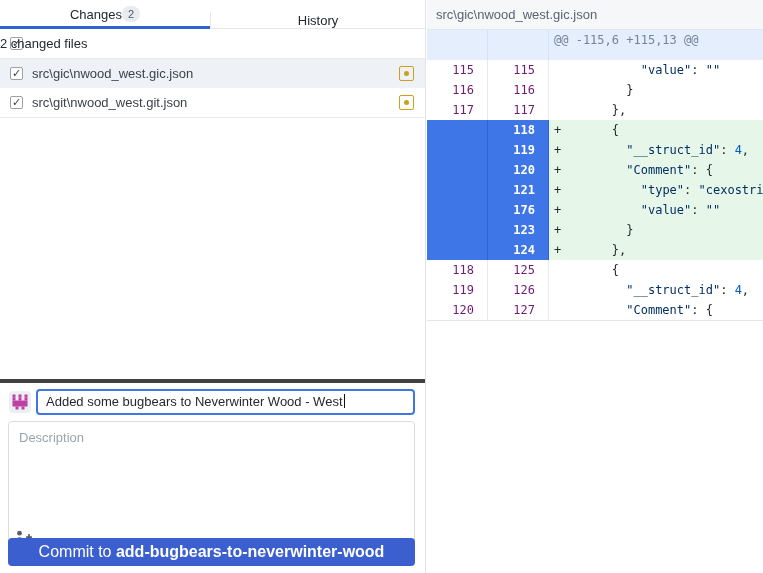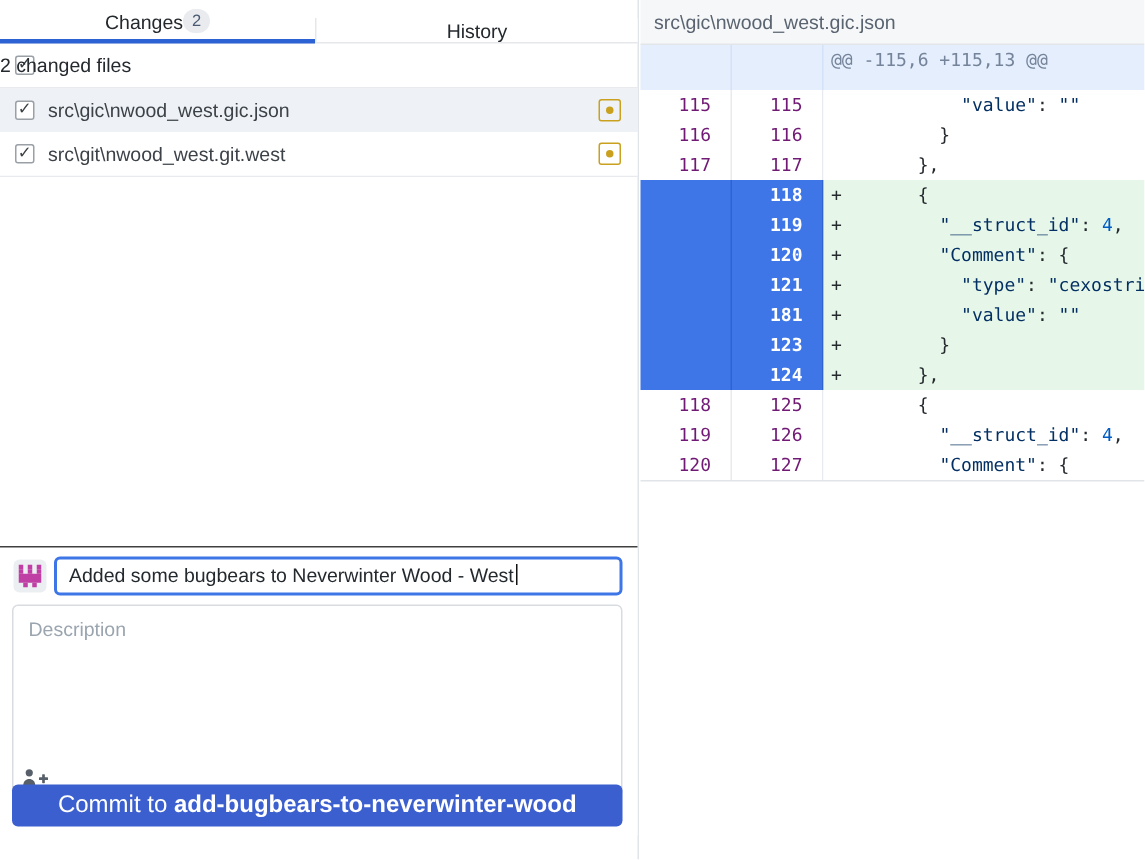--- a/index.html
+++ b/index.html
@@ -38,22 +38,22 @@
   .file-row.selected{ background:#eef2f7; }
   .file-row .file-path{ font-size:13px; color:#3c4248; margin-left:9px;
                         white-space:nowrap; overflow:hidden; flex:1 1 auto; }
   .file-list{ border-bottom:1px solid #e8eaed; }
   .status-icon{ flex:0 0 15px; width:15px; height:15px; margin-right:11px;
                 border:1px solid var(--modified-icon); border-radius:2px; position:relative; }
   .status-icon .dot{ position:absolute; left:4px; top:4px; width:5px; height:5px;
                      border-radius:50%; background:var(--modified-icon); }
 
   
-  .commit-form{ position:absolute; left:0; bottom:16px; width:425px; height:193px;
-                border-top:1px solid #404040; background:#fff; }
+  .commit-form{ position:absolute; left:0; bottom:1px; width:425px; height:193px;
+                border-top:4px solid #404040; background:#fff; }
   .summary-row{ position:absolute; left:9px; top:6px; right:10px; height:26px;
                 display:flex; align-items:center; }
   .avatar-box{ width:22px; height:22px; border-radius:4px; background:#eceff2;
                display:flex; align-items:center; justify-content:center;
                color:var(--avatar); flex:0 0 22px; }
   .summary-input{ margin-left:5px; flex:1 1 auto; height:26px; line-height:22px;
                   border:2px solid var(--focus-border); border-radius:4px; background:#fff;
                   font-size:13px; color:#24292e; padding:0 8px; white-space:nowrap;
                   overflow:hidden; }
   .caret{ display:inline-block; width:1px; height:14px; background:#111;
@@ -119,21 +119,21 @@
     <div class="file-list" id="file-list">
         <div class="file-row selected">
           <span class="checkbox">✓</span>
           <span class="file-path">src\gic\nwood_west.gic.json</span>
           <span class="status-icon">
             <span class="dot"></span>
           </span>
         </div>
         <div class="file-row">
           <span class="checkbox">✓</span>
-          <span class="file-path">src\git\nwood_west.git.west</span>
+          <span class="file-path">src\git\nwood_west.git.json</span>
           <span class="status-icon">
             <span class="dot"></span>
           </span>
         </div>
       </div>
 
     <div class="commit-form">
       <div class="summary-row">
         <div class="avatar-box">
           <svg width="18" height="18" viewBox="0 0 18 18">
@@ -225,21 +225,21 @@
         </div>
         <div class="diff-row added selected">
           <div class="gut old"></div>
           <div class="gut new">121</div>
           <div class="code">
             <pre>+           <span class="tok-str">"type"</span>: <span class="tok-str">"cexostring"</span>,</pre>
           </div>
         </div>
         <div class="diff-row added selected">
           <div class="gut old"></div>
-          <div class="gut new">181</div>
+          <div class="gut new">176</div>
           <div class="code">
             <pre>+           <span class="tok-str">"value"</span>: <span class="tok-str">""</span></pre>
           </div>
         </div>
         <div class="diff-row added selected">
           <div class="gut old"></div>
           <div class="gut new">123</div>
           <div class="code">
             <pre>+         }</pre>
           </div>

